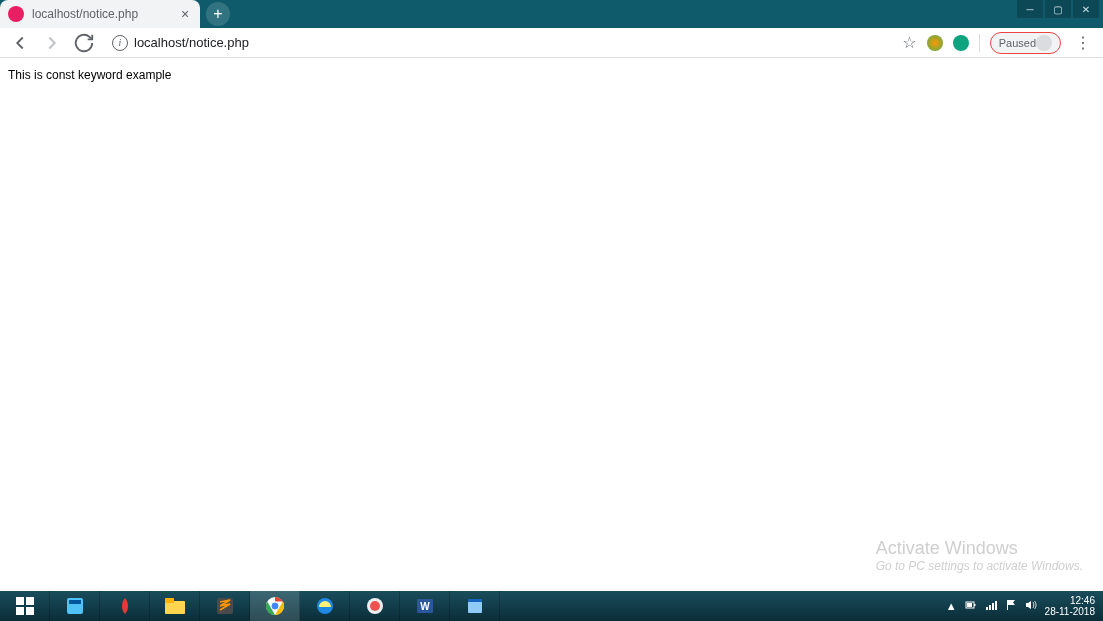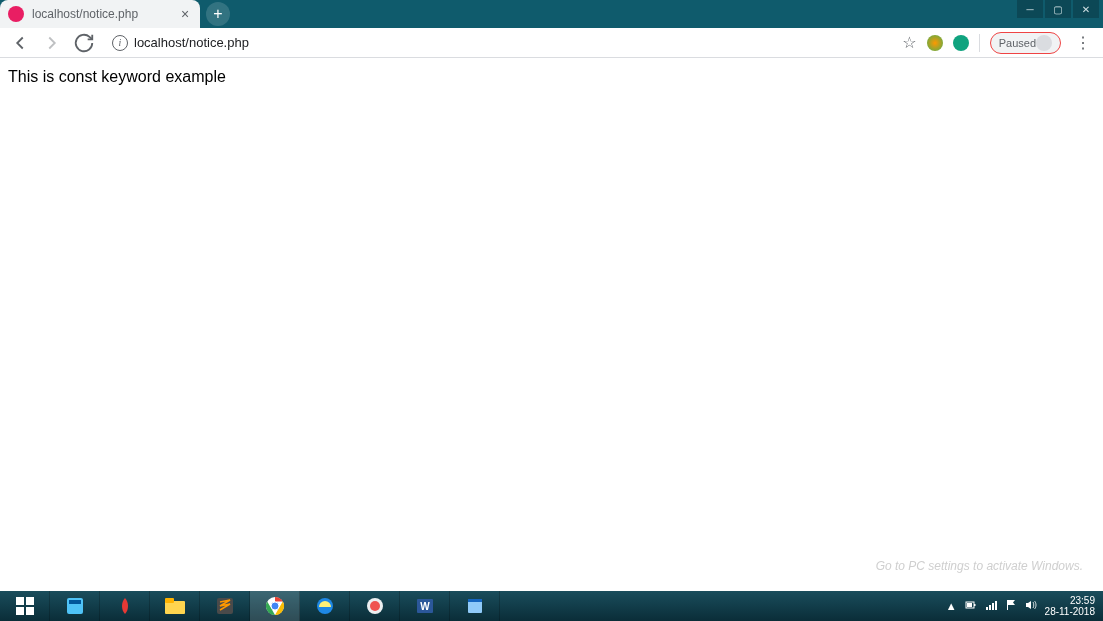--- a/index.html
+++ b/index.html
@@ -156,21 +156,21 @@
     
     .content {
       position: absolute;
       top: 58px;
       left: 0;
       right: 0;
       bottom: 30px;
       background: #fff;
       padding: 10px 8px;
       font-family: "Times New Roman", serif;
-      font-size: 16px;
+      font-size: 12px;
       color: #000;
     }
 
     
     .watermark {
       position: absolute;
       right: 20px;
       bottom: 48px;
       text-align: left;
       color: #cfcfcf;
@@ -263,20 +263,21 @@
     </div>
     <div class="menu-dots">⋮</div>
   </div>
 </div>
 
 <div class="content">
   <span>This is const keyword example</span>
 </div>
 
 <div class="watermark">
+  <div class="wm-title">Activate Windows</div>
   <div class="wm-sub">Go to PC settings to activate Windows.</div>
 </div>
 
 <div class="taskbar">
   <div class="tb-left">
     <div class="tb-item">
       <svg width="18" height="18" viewBox="0 0 18 18">
           <rect x="0" y="0" width="8" height="8" fill="#fff"></rect>
           <rect x="10" y="0" width="8" height="8" fill="#fff"></rect>
           <rect x="0" y="10" width="8" height="8" fill="#fff"></rect>
@@ -364,17 +365,17 @@
           <path d="M3 1h7l-2 2.5L10 6H3z" fill="#fff"></path>
         </svg>
     </span>
     <span class="tray-icon">
       <svg width="12" height="12" viewBox="0 0 12 12">
           <path d="M1 4h2l3-2v8l-3-2H1z" fill="#fff"></path>
           <path d="M8 3c1 1 1 5 0 6M9.5 2c2 2 2 6 0 8" stroke="#fff" stroke-width="0.8" fill="none"></path>
         </svg>
     </span>
     <div class="tb-clock">
-      <div>23:59</div>
+      <div>12:46</div>
       <div>28-11-2018</div>
     </div>
   </div>
 </div>
 
 </body></html>

